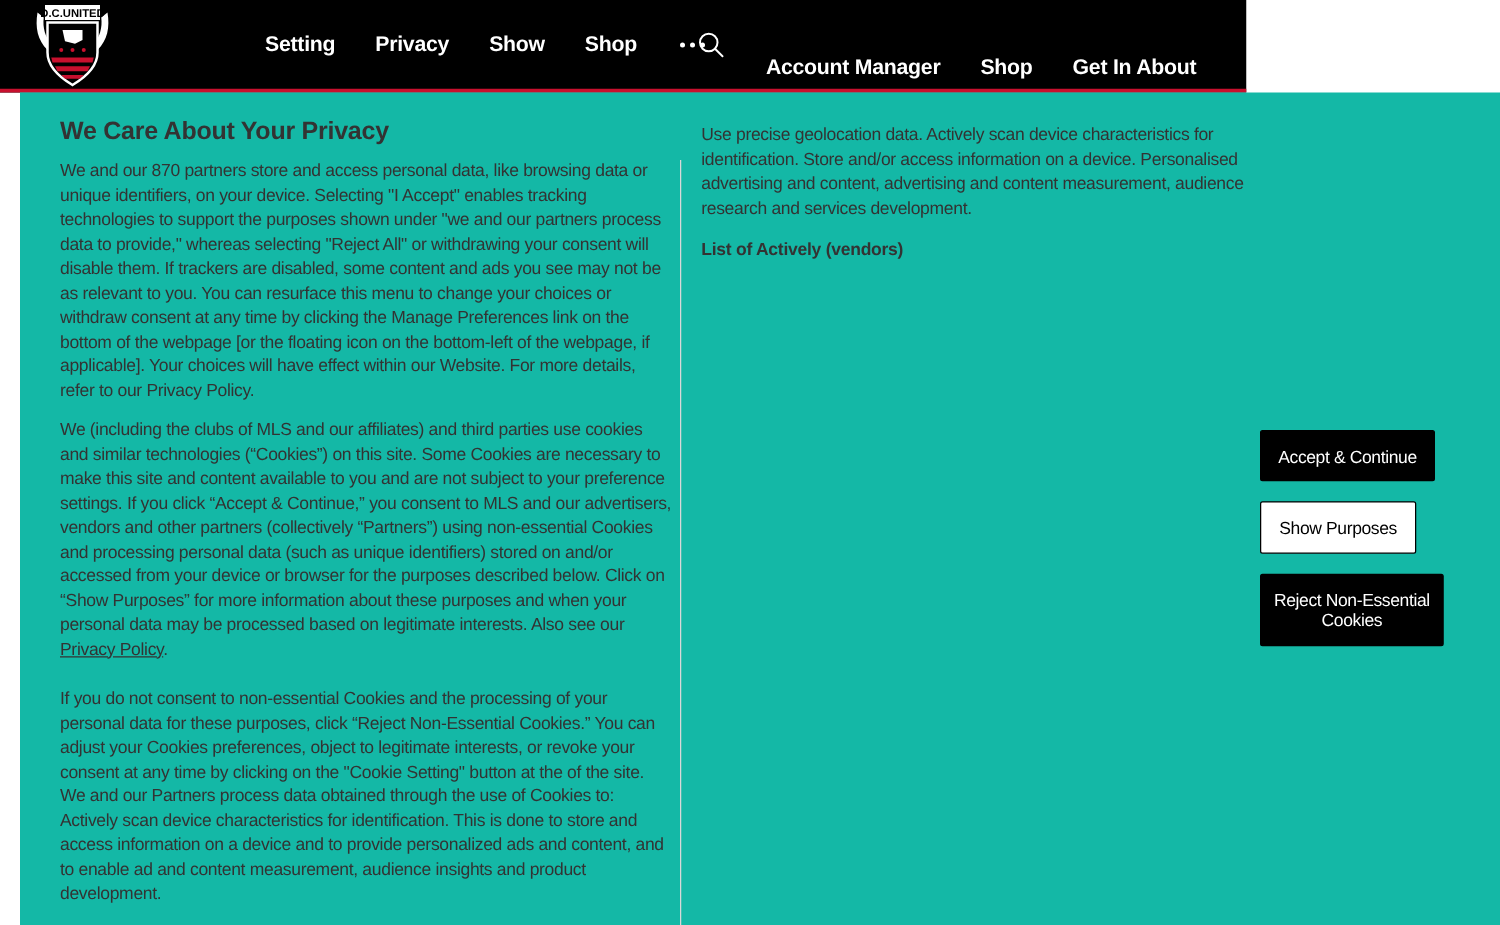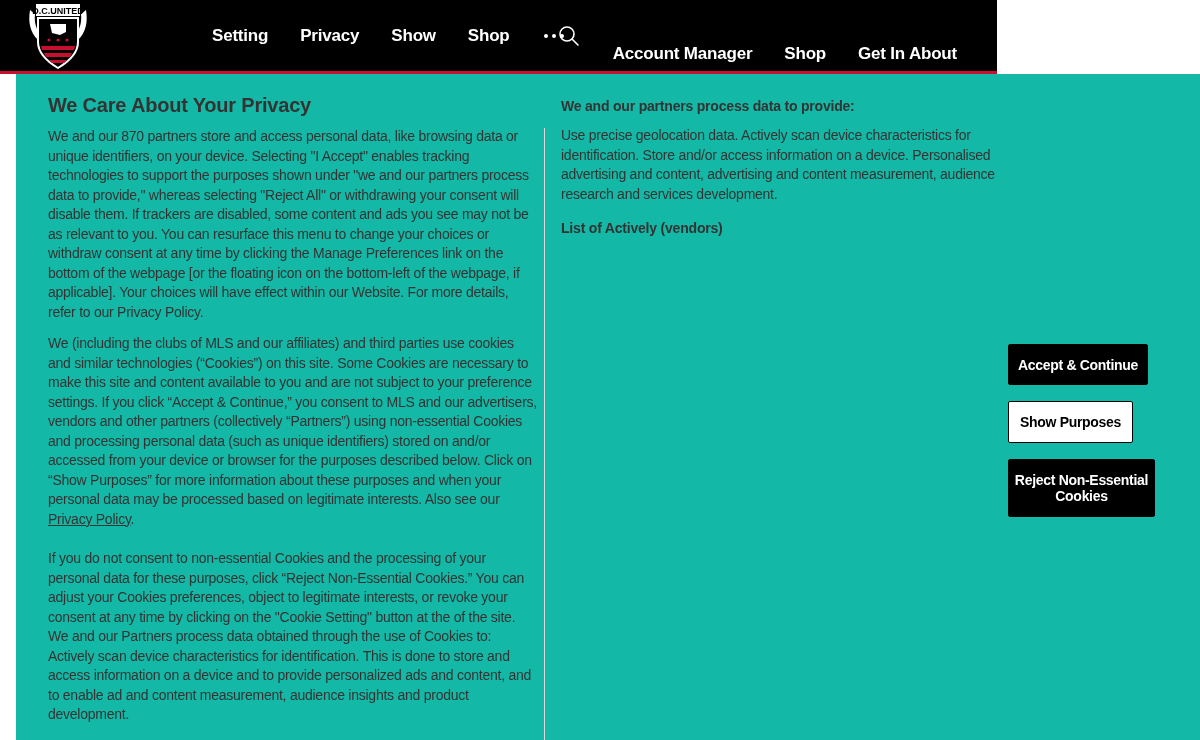--- a/index.html
+++ b/index.html
@@ -37,21 +37,21 @@
   .divider { position: absolute; left: 528px; top: 54px; width: 1px; height: 612px; background: #d8d8d8; }
 
   .mid-col { position: absolute; left: 545px; top: 24px; width: 440px; }
   .mid-title { font-size: 14px; font-weight: bold; color: #333333; margin-bottom: 12px; letter-spacing: -0.2px; }
   .mid-text { font-size: 14px; line-height: 19.5px; color: #333333; letter-spacing: -0.25px; margin-bottom: 15px; }
   .vendors-link { font-size: 14px; font-weight: bold; color: #333333; cursor: pointer; letter-spacing: -0.2px; }
 
   .btn-col { position: absolute; left: 992px; top: 270px; }
   .btn {
     display: flex; align-items: center; justify-content: center; text-align: center;
-    font-family: "Liberation Sans", sans-serif; font-weight: bold; font-size: 14px;
+    font-family: "Liberation Sans", sans-serif; font-weight: normal; font-size: 14px;
     letter-spacing: -0.3px; line-height: 16px; border-radius: 2px; cursor: pointer;
   }
   .btn-dark { background: #000000; color: #ffffff; border: 1px solid #000000; }
   .btn-light { background: #ffffff; color: #000000; border: 1px solid #000000; }
   .btn-accept { width: 140px; height: 41px; }
   .btn-reject { width: 147px; height: 58px; margin-top: 16px; }
   .btn-purposes { width: 125px; height: 42px; margin-top: 16px; }
 </style>
 </head>
 <body>
@@ -112,21 +112,20 @@
     <p class="para"><span>We and our </span><b>870</b><span> partners store and access personal data, like browsing data or unique identifiers, on your device. Selecting "I Accept" enables tracking technologies to support the purposes shown under "we and our partners process data to provide," whereas selecting "Reject All" or withdrawing your consent will disable them. If trackers are disabled, some content and ads you see may not be as relevant to you. You can resurface this menu to change your choices or withdraw consent at any time by clicking the Manage Preferences link on the bottom of the webpage [or the floating icon on the bottom-left of the webpage, if applicable]. Your choices will have effect within our Website. For more details, refer to our Privacy Policy.</span></p>
 
     <p class="para"><span>We (including the clubs of MLS and our affiliates) and third parties use cookies and similar technologies (“Cookies”) on this site. Some Cookies are necessary to make this site and content available to you and are not subject to your preference settings. If you click “Accept &amp; Continue,” you consent to MLS and our advertisers, vendors and other partners (collectively “Partners”) using non-essential Cookies and processing personal data (such as unique identifiers) stored on and/or accessed from your device or browser for the purposes described below. Click on “Show Purposes” for more information about these purposes and when your personal data may be processed based on legitimate interests. Also see our </span><a>Privacy Policy</a><span>.</span></p>
 
     <p class="para gap-top">If you do not consent to non-essential Cookies and the processing of your personal data for these purposes, click “Reject Non-Essential Cookies.” You can adjust your Cookies preferences, object to legitimate interests, or revoke your consent at any time by clicking on the "Cookie Setting" button at the of the site. We and our Partners process data obtained through the use of Cookies to: Actively scan device characteristics for identification. This is done to store and access information on a device and to provide personalized ads and content, and to enable ad and content measurement, audience insights and product development.</p>
   </div>
 
   <div class="divider"></div>
 
   <div class="mid-col">
-    <h3 class="mid-title">We and our partners process data to provide:</h3>
     <p class="mid-text">Use precise geolocation data. Actively scan device characteristics for identification. Store and/or access information on a device. Personalised advertising and content, advertising and content measurement, audience research and services development.</p>
     <a class="vendors-link">List of Actively (vendors)</a>
   </div>
 
   <div class="btn-col">
     <button class="btn btn-dark btn-accept">Accept &amp; Continue</button>
     <button class="btn btn-light btn-purposes">Show Purposes</button>
     <button class="btn btn-dark btn-reject">Reject Non-Essential Cookies</button>
   </div>
 </section>

